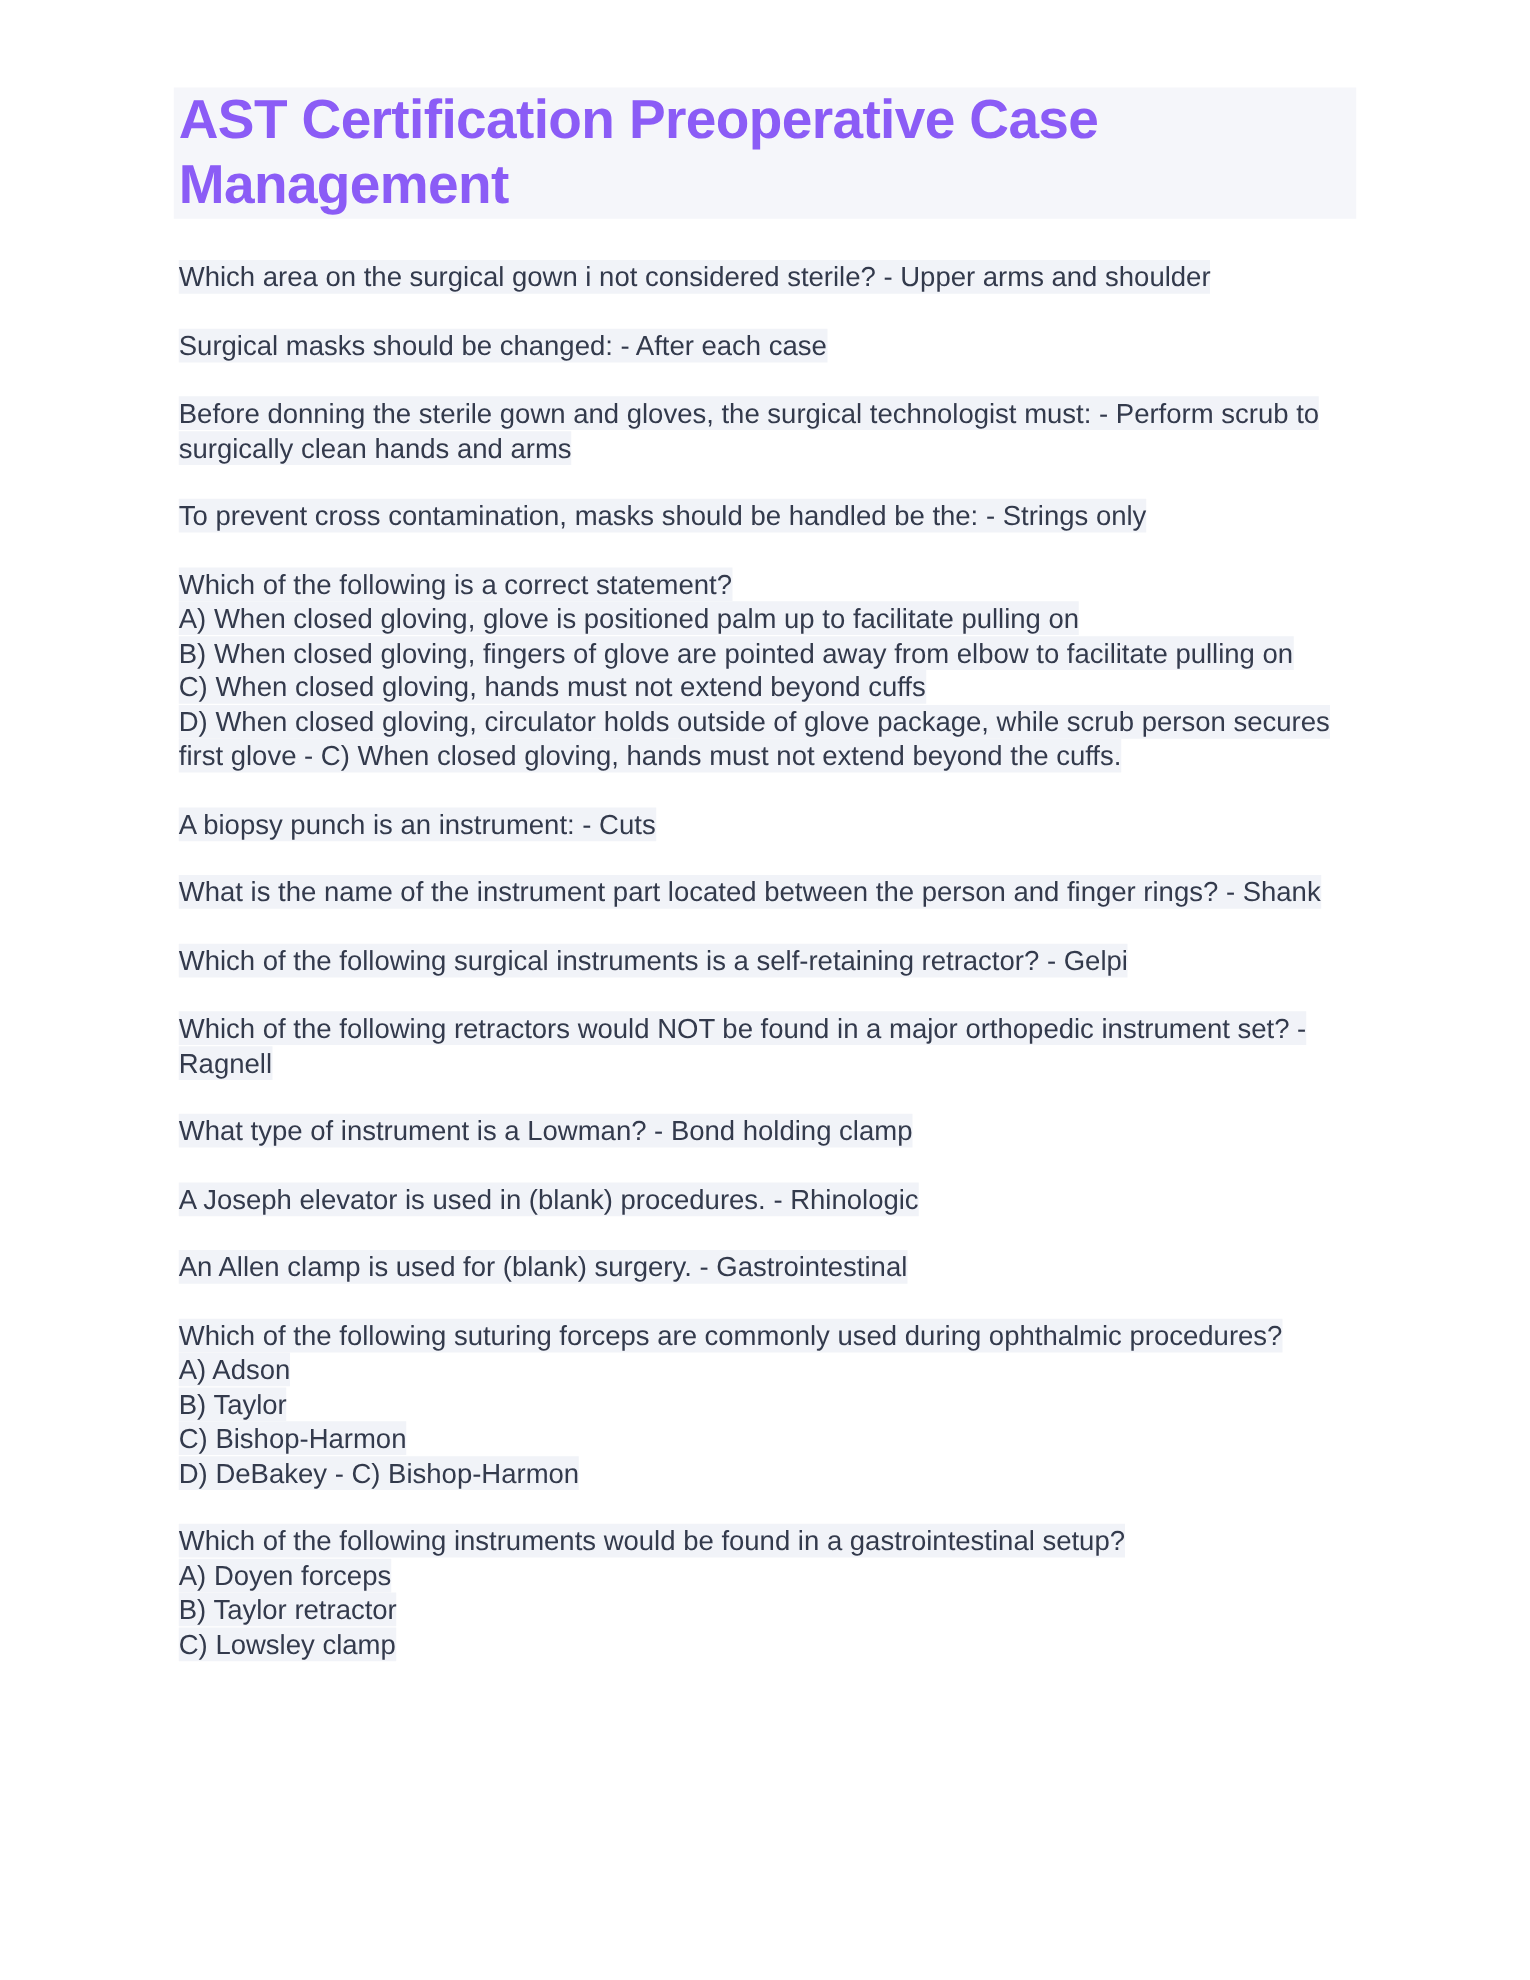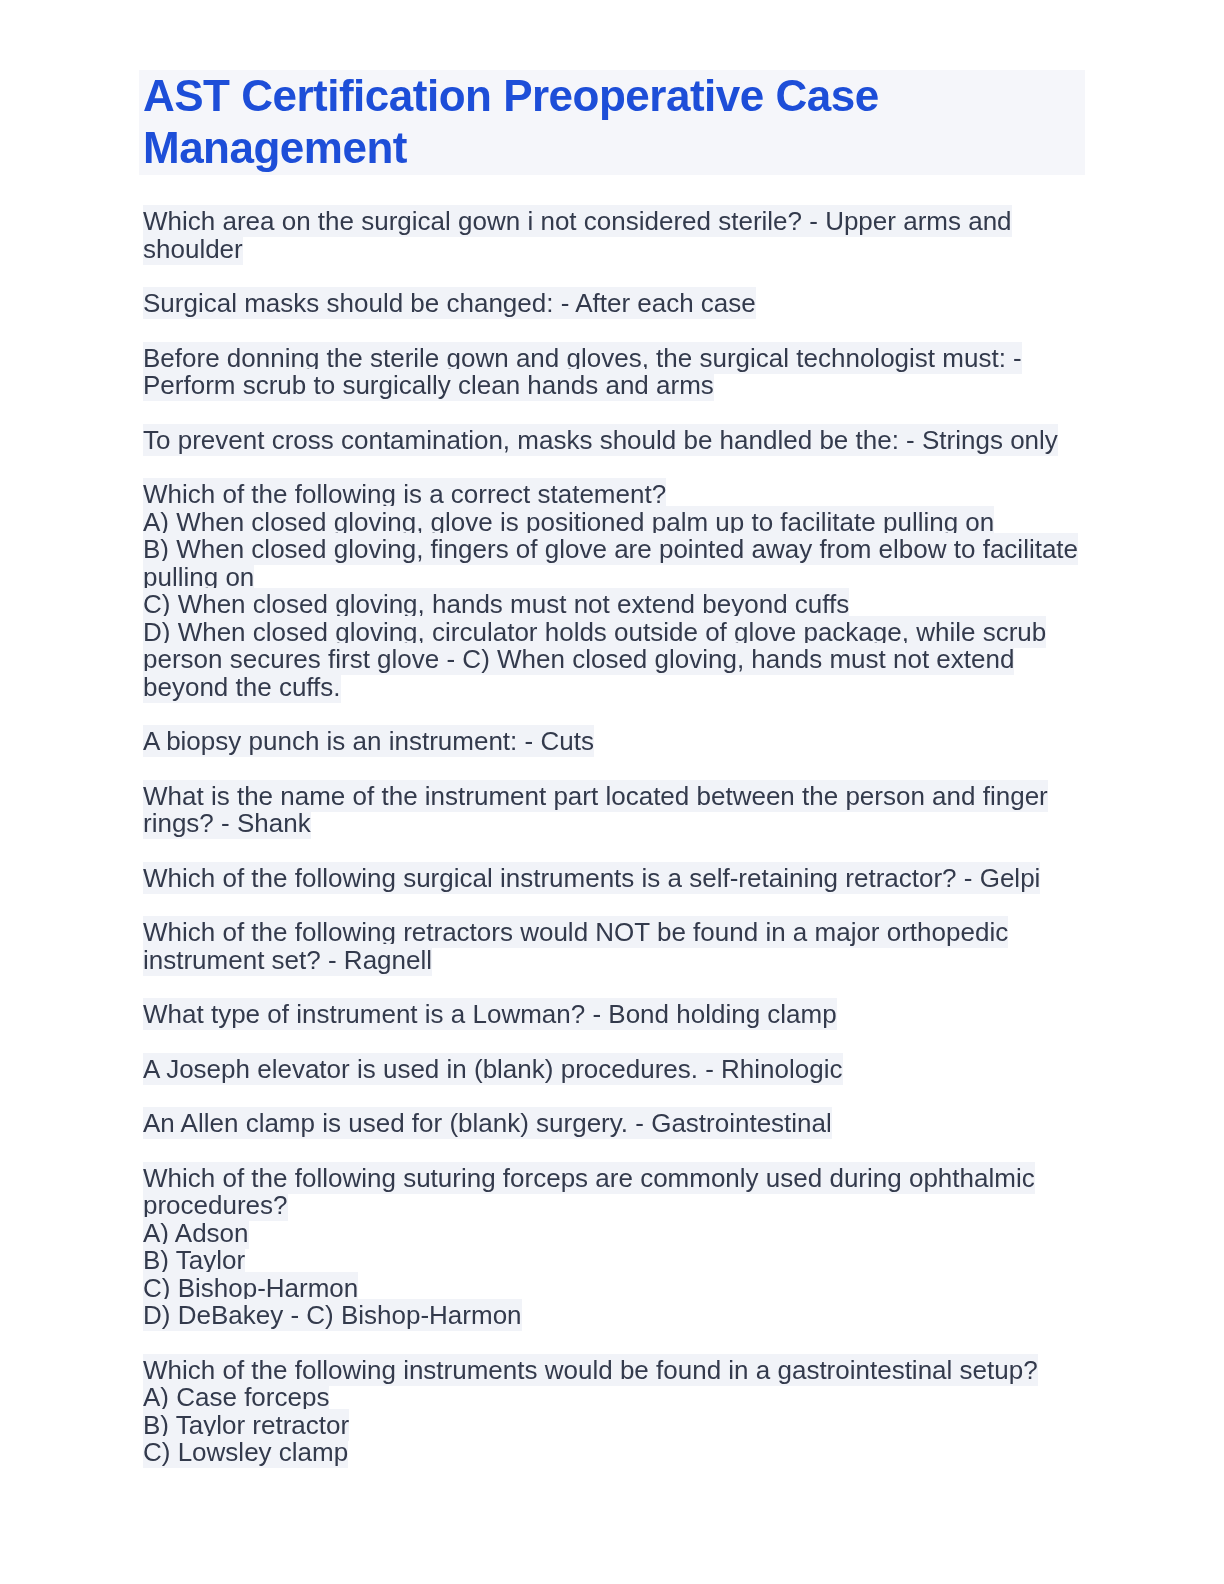--- a/index.html
+++ b/index.html
@@ -14,31 +14,31 @@
   .page {
     box-sizing: border-box;
     width: 1224px;
     height: 1584px;
     padding: 70px 141px 0 143px;
   }
   h1.doc-title {
     font-size: 44px;
     line-height: 52px;
     font-weight: bold;
-    color: #1d4ed8;
+    color: #8b5cf6;
     background: #f5f6fa;
     margin: 0 0 33px 0;
     padding: 0 0 1px 4px;
     margin-left: -4px;
     margin-right: -2px;
     letter-spacing: -0.5px;
   }
   .doc-body { width: 940px; }
   p.para {
-    font-size: 26px;
+    font-size: 22px;
     line-height: 27.5px;
     margin: 27px 0;
     color: #333a4c;
   }
   p.para:first-of-type { margin-top: 0; }
   .hl {
     background: #f1f3f8;
     padding: 1px 0;
     -webkit-box-decoration-break: clone;
     box-decoration-break: clone;
@@ -56,15 +56,15 @@
       <p class="para"><span class="hl">To prevent cross contamination, masks should be handled be the: - Strings only</span></p>
       <p class="para"><span class="hl">Which of the following is a correct statement?</span><br><span class="hl">A) When closed gloving, glove is positioned palm up to facilitate pulling on</span><br><span class="hl">B) When closed gloving, fingers of glove are pointed away from elbow to facilitate pulling on</span><br><span class="hl">C) When closed gloving, hands must not extend beyond cuffs</span><br><span class="hl">D) When closed gloving, circulator holds outside of glove package, while scrub person secures first glove - C) When closed gloving, hands must not extend beyond the cuffs.</span></p>
       <p class="para"><span class="hl">A biopsy punch is an instrument: - Cuts</span></p>
       <p class="para"><span class="hl">What is the name of the instrument part located between the person and finger rings? - Shank</span></p>
       <p class="para"><span class="hl">Which of the following surgical instruments is a self-retaining retractor? - Gelpi</span></p>
       <p class="para"><span class="hl">Which of the following retractors would NOT be found in a major orthopedic instrument set? - Ragnell</span></p>
       <p class="para"><span class="hl">What type of instrument is a Lowman? - Bond holding clamp</span></p>
       <p class="para"><span class="hl">A Joseph elevator is used in (blank) procedures. - Rhinologic</span></p>
       <p class="para"><span class="hl">An Allen clamp is used for (blank) surgery. - Gastrointestinal</span></p>
       <p class="para"><span class="hl">Which of the following suturing forceps are commonly used during ophthalmic procedures?</span><br><span class="hl">A) Adson</span><br><span class="hl">B) Taylor</span><br><span class="hl">C) Bishop-Harmon</span><br><span class="hl">D) DeBakey - C) Bishop-Harmon</span></p>
-      <p class="para"><span class="hl">Which of the following instruments would be found in a gastrointestinal setup?</span><br><span class="hl">A) Case forceps</span><br><span class="hl">B) Taylor retractor</span><br><span class="hl">C) Lowsley clamp</span></p>
+      <p class="para"><span class="hl">Which of the following instruments would be found in a gastrointestinal setup?</span><br><span class="hl">A) Doyen forceps</span><br><span class="hl">B) Taylor retractor</span><br><span class="hl">C) Lowsley clamp</span></p>
     </div>
 </div>
 
 </body></html>

